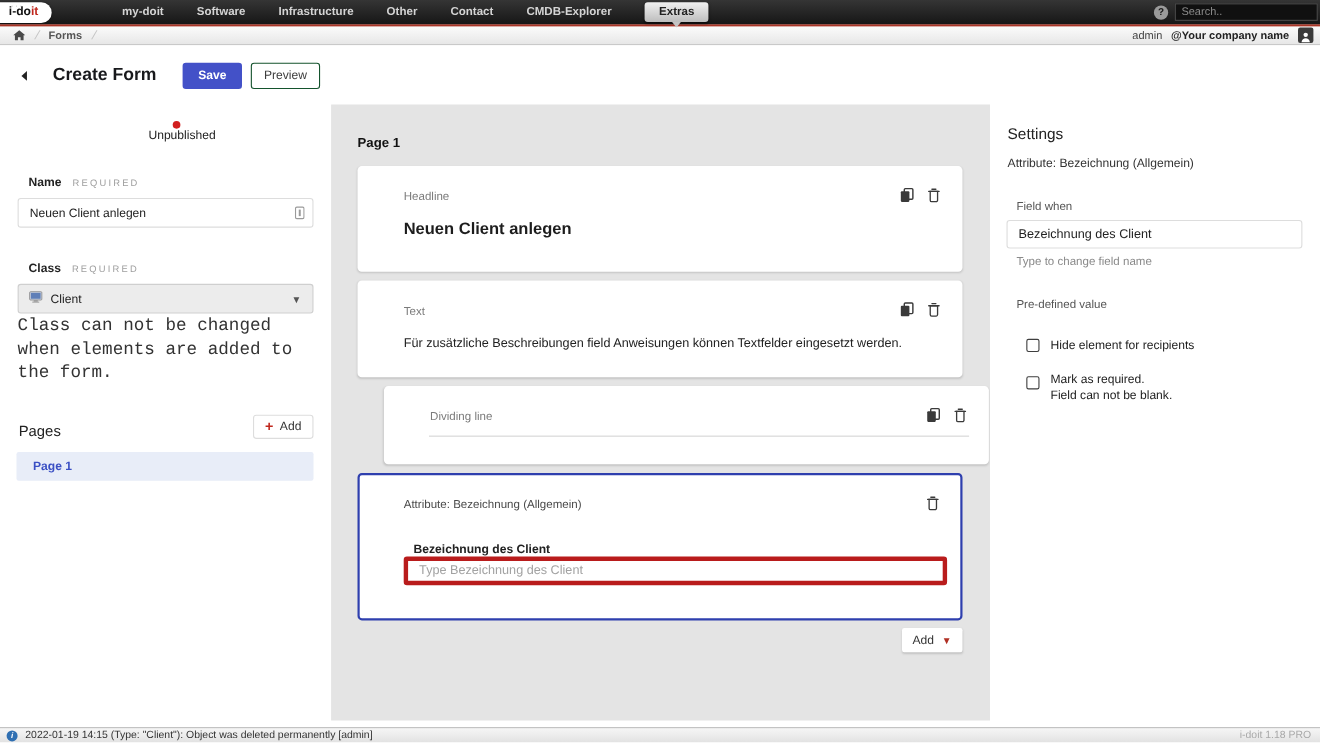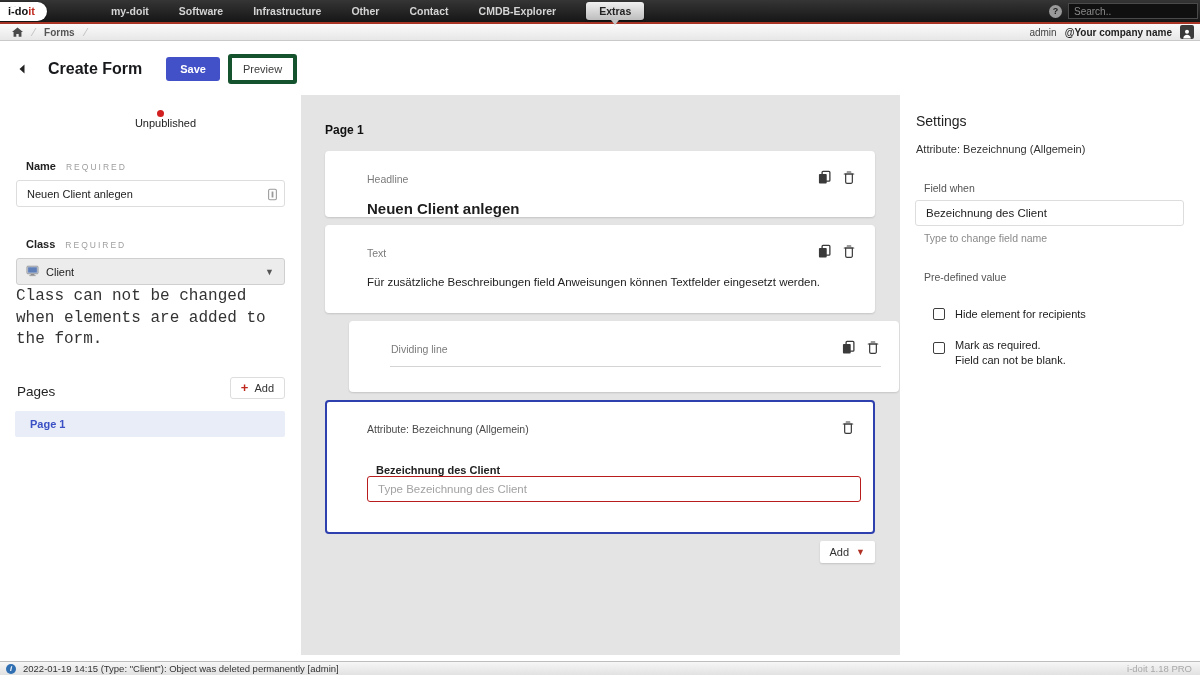--- a/index.html
+++ b/index.html
@@ -43,21 +43,21 @@
                   display:flex; align-items:flex-end; justify-content:center; overflow:hidden; cursor:pointer; }
 
   
   .pagehead { position:absolute; top:42px; left:0; width:100%; height:53px; background:#fff;
               display:flex; align-items:center; }
   .back-btn { margin-left:18px; cursor:pointer; display:flex; align-items:center; }
   .page-title { font-size:16px; font-weight:bold; color:#18191c; margin-left:22px; }
   .btn-save { margin-left:24px; background:#4351c8; color:#fff; font-size:11px; font-weight:bold;
               border:none; border-radius:3px; padding:6px 14px; cursor:pointer; font-family:inherit; }
   .btn-preview { margin-left:8px; background:#fff; color:#3c3c3c; font-size:11px;
-                 border:4px solid #14532d; border-radius:3px; padding:5px 11px; cursor:pointer; font-family:inherit; }
+                 border:1px solid #14532d; border-radius:3px; padding:5px 11px; cursor:pointer; font-family:inherit; }
 
   
   .body { position:absolute; top:95px; left:0; width:100%; height:560px; }
   .sidebar { position:absolute; left:0; top:0; width:301px; height:100%; background:#fff; }
   .canvas { position:absolute; left:301px; top:0; width:599px; height:100%; background:#e4e4e4; }
   .settings { position:absolute; left:900px; top:0; width:300px; height:100%; background:#fff; }
 
   
   .sb-label { font-size:11px; color:#333; margin:26px 0 0 26px; }
   .status-row { display:flex; align-items:center; margin:15px 0 0 30px;flex-direction:column; }
@@ -84,31 +84,31 @@
                font-size:11px; font-weight:bold; color:#3b50c4; cursor:pointer; }
 
   
   .canvas-inner { padding:28px 24px 0 24px; }
   .canvas-page-title { font-size:12px; font-weight:bold; color:#111; margin-bottom:14px; }
   .card { position:relative; width:550px; background:#fff; border-radius:4px;
           box-shadow:0 1px 2px rgba(0,0,0,.14); margin-bottom:8px; cursor:pointer; }
   .card-type { position:absolute; top:22px; left:42px; font-size:10.5px; color:#7b7b7b; }
   .card-icons { position:absolute; top:19px; right:20px; display:flex; align-items:center; }
   .icon-btn { margin-left:12px; cursor:pointer; display:flex; align-items:center; }
-  .card-headline { height:66px; }
+  .card-headline { height:96px; }
   .card-headline .headline-text { position:absolute; top:49px; left:42px; font-size:15px; font-weight:bold; color:#1d1d1d; }
   .card-text { height:88px; }
   .card-text .body-text { position:absolute; top:51px; left:42px; right:30px; font-size:11.5px; color:#222; }
   .card-divider { height:71px;margin-left:24px; }
   .card-divider .divline { position:absolute; top:45px; left:41px; right:18px; border-top:1px solid #d4d4d4; }
   .card-attr { height:134px; border:2px solid #2e3fae; box-shadow:none; cursor:default; }
   .card-attr .card-type { top:21px; left:40px; color:#4a4a4a; }
   .card-attr .card-icons { top:18px; right:19px; }
   .attr-field-label { position:absolute; top:62px; left:49px; font-size:11px; font-weight:bold; color:#222; }
-  .attr-input { position:absolute; top:74px; left:40px; width:494px; height:26px; border:1px solid #b91c1c;
+  .attr-input { position:absolute; top:74px; left:40px; width:494px; height:26px; border:4px solid #b91c1c;
                 border-radius:3px; font-size:11.5px; color:#222; padding:0 10px; font-family:inherit; }
   .attr-input::placeholder, .sb-input::placeholder { color:#a2a2a2; }
   .canvas-add-row { width:550px; display:flex; justify-content:flex-end; margin-top:-1px; }
   .btn-add-el { background:#fff; border-radius:2px; border:none; box-shadow:0 1px 2px rgba(0,0,0,.15);
                 padding:5px 10px; font-size:11px; color:#333; display:flex; align-items:center; cursor:pointer; font-family:inherit; }
   .red-caret { color:#b03024; font-size:9px; margin-left:7px; font-weight:bold; }
 
   
   .set-title { font-size:14px; color:#222; margin:18px 0 0 16px; }
   .set-sub { font-size:11px; color:#333; margin:14px 0 0 16px; }

